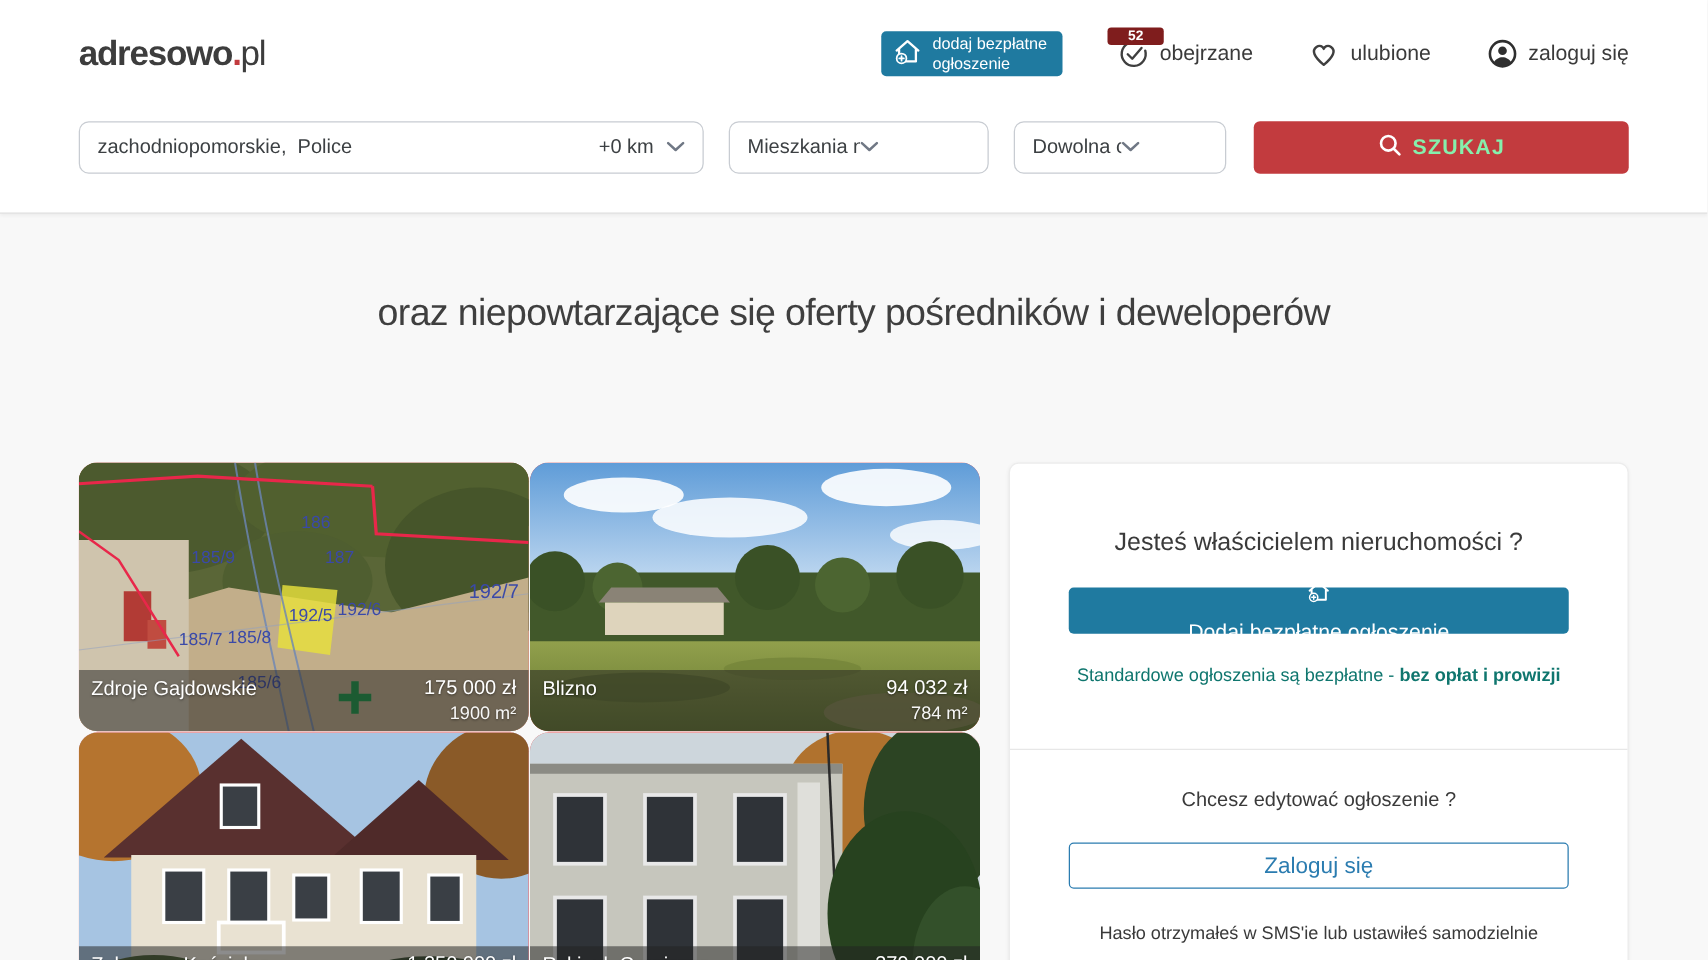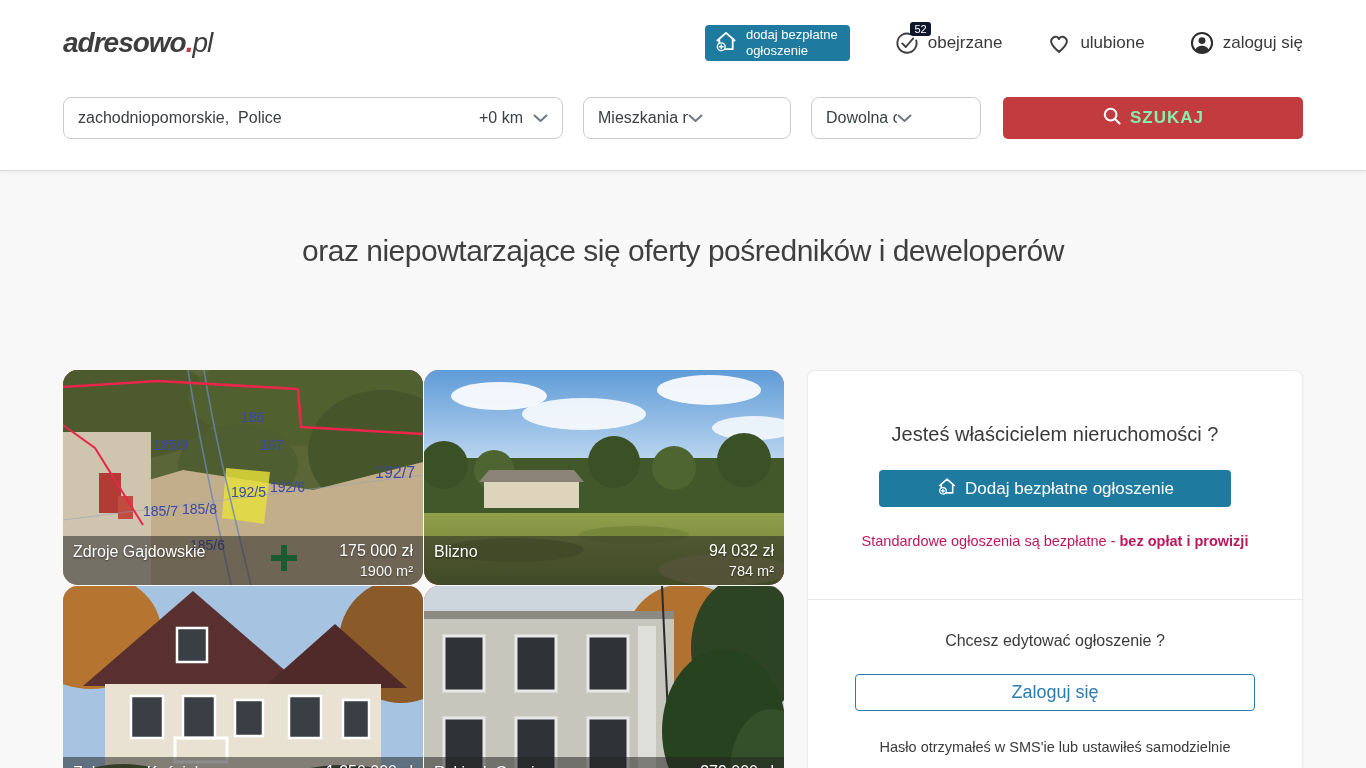--- a/index.html
+++ b/index.html
@@ -4,33 +4,33 @@
 <style>
   * { margin:0; padding:0; box-sizing:border-box; }
   html,body { width:1366px; height:768px; overflow:hidden; background:#f8f8f8;
               font-family:"Liberation Sans", sans-serif; color:#3a3a3a; }
   .container { width:1240px; margin:0 auto; position:relative; }
 
   
   .header { background:#fff; border-bottom:1px solid #ddd;
             box-shadow:0 2px 3px rgba(0,0,0,.05); height:171px; }
   .topbar { display:flex; align-items:center; height:86px; }
-  .logo { font-size:28px; font-style:italic; letter-spacing:-1px; cursor:pointer; }
+  .logo { font-size:28px; letter-spacing:-1px; cursor:pointer; }
   .logo b { font-weight:700; color:#3d3d3d; }
   .logo .dot { color:#c23b3e; font-weight:700; }
   .logo .tld { font-weight:400; color:#3d3d3d; }
   .top-right { margin-left:auto; display:flex; align-items:center; gap:44px; }
   .btn-add { background:#1f7aa0; color:#fff; border:none; border-radius:4px;
              height:36px; padding:4px 12px 4px 8px; display:flex; align-items:center; gap:7px;
              font-size:13px; line-height:1.25; text-align:left; cursor:pointer;
              font-family:"Liberation Sans",sans-serif; }
   .top-item { display:flex; align-items:center; gap:8px; font-size:17px; cursor:pointer; }
   .icon-wrap { position:relative; width:26px; height:26px; }
-  .badge { position:absolute; top:-8px; right:-11px; background:#0f172a; color:#fff;
-           font-size:11px; font-weight:400; border-radius:3px; padding:1px 4px; }
+  .badge { position:absolute; top:-8px; right:-11px; background:#7f1d1d; color:#fff;
+           font-size:11px; font-weight:700; border-radius:3px; padding:1px 16px; }
 
   
   .searchbar { display:flex; align-items:center; padding-top:0; height:64px; }
   .field { border:1px solid #c8ccd2; border-radius:8px; height:42px; background:#fff;
            display:flex; align-items:center; font-size:16px; color:#3c4043; cursor:pointer; }
   .f-location { width:500px; padding:0 14px; }
   .f-location .loc-text { flex:1; white-space:pre; overflow:hidden; }
   .f-location .radius { color:#3c4043; margin-right:10px; }
   .f-cat { width:208px; margin-left:20px; padding:0 12px 0 14px; }
   .f-cat span, .f-price span { flex:1; white-space:nowrap; overflow:hidden; }
@@ -57,25 +57,25 @@
   .cap-right { text-align:right; line-height:20px; text-shadow:0 1px 2px rgba(0,0,0,.5); }
   .cap-price { font-size:16px; }
   .cap-area { font-size:14.5px; opacity:.95; }
 
   
   .sidebar { position:absolute; left:807px; top:370px; width:496px; min-height:430px;
              background:#fff; border:1px solid #ececec; border-radius:8px;
              box-shadow:0 1px 3px rgba(0,0,0,.05); text-align:center; }
   .sb-title { font-size:20px; font-weight:400; color:#3a3a3a; padding-top:52px; }
   .sb-title2 { font-size:16px; font-weight:400; color:#3a3a3a; padding-top:32px; }
-  .sb-btn-teal { margin-top:24px; width:352px; height:37px; background:#1f7aa0; border:none;
+  .sb-btn-teal { margin-top:24px; width:400px; height:37px; background:#1f7aa0; border:none;
                  border-radius:4px; color:#fff; font-size:17px; display:inline-flex;
                  align-items:center; justify-content:center; gap:7px; cursor:pointer;
-                 font-family:"Liberation Sans",sans-serif; }
-  .sb-note { margin-top:26px; font-size:14.5px; color:#be185d; }
+                 font-family:"Liberation Sans",sans-serif;flex-direction:column; }
+  .sb-note { margin-top:26px; font-size:14.5px; color:#0f766e; }
   .sb-divider { border:none; border-top:1px solid #e7e7e7; margin-top:50px; }
   .sb-btn-outline { margin-top:24px; width:400px; height:37px; background:#fff;
                     border:1px solid #2b7cb0; border-radius:4px; color:#2b7cb0; font-size:18px;
                     display:inline-flex; align-items:center; justify-content:center; cursor:pointer;
                     font-family:"Liberation Sans",sans-serif; }
   .sb-note2 { margin-top:28px; font-size:14.5px; color:#3a3a3a; padding-bottom:40px; }
 </style>
 </head>
 <body>
 

